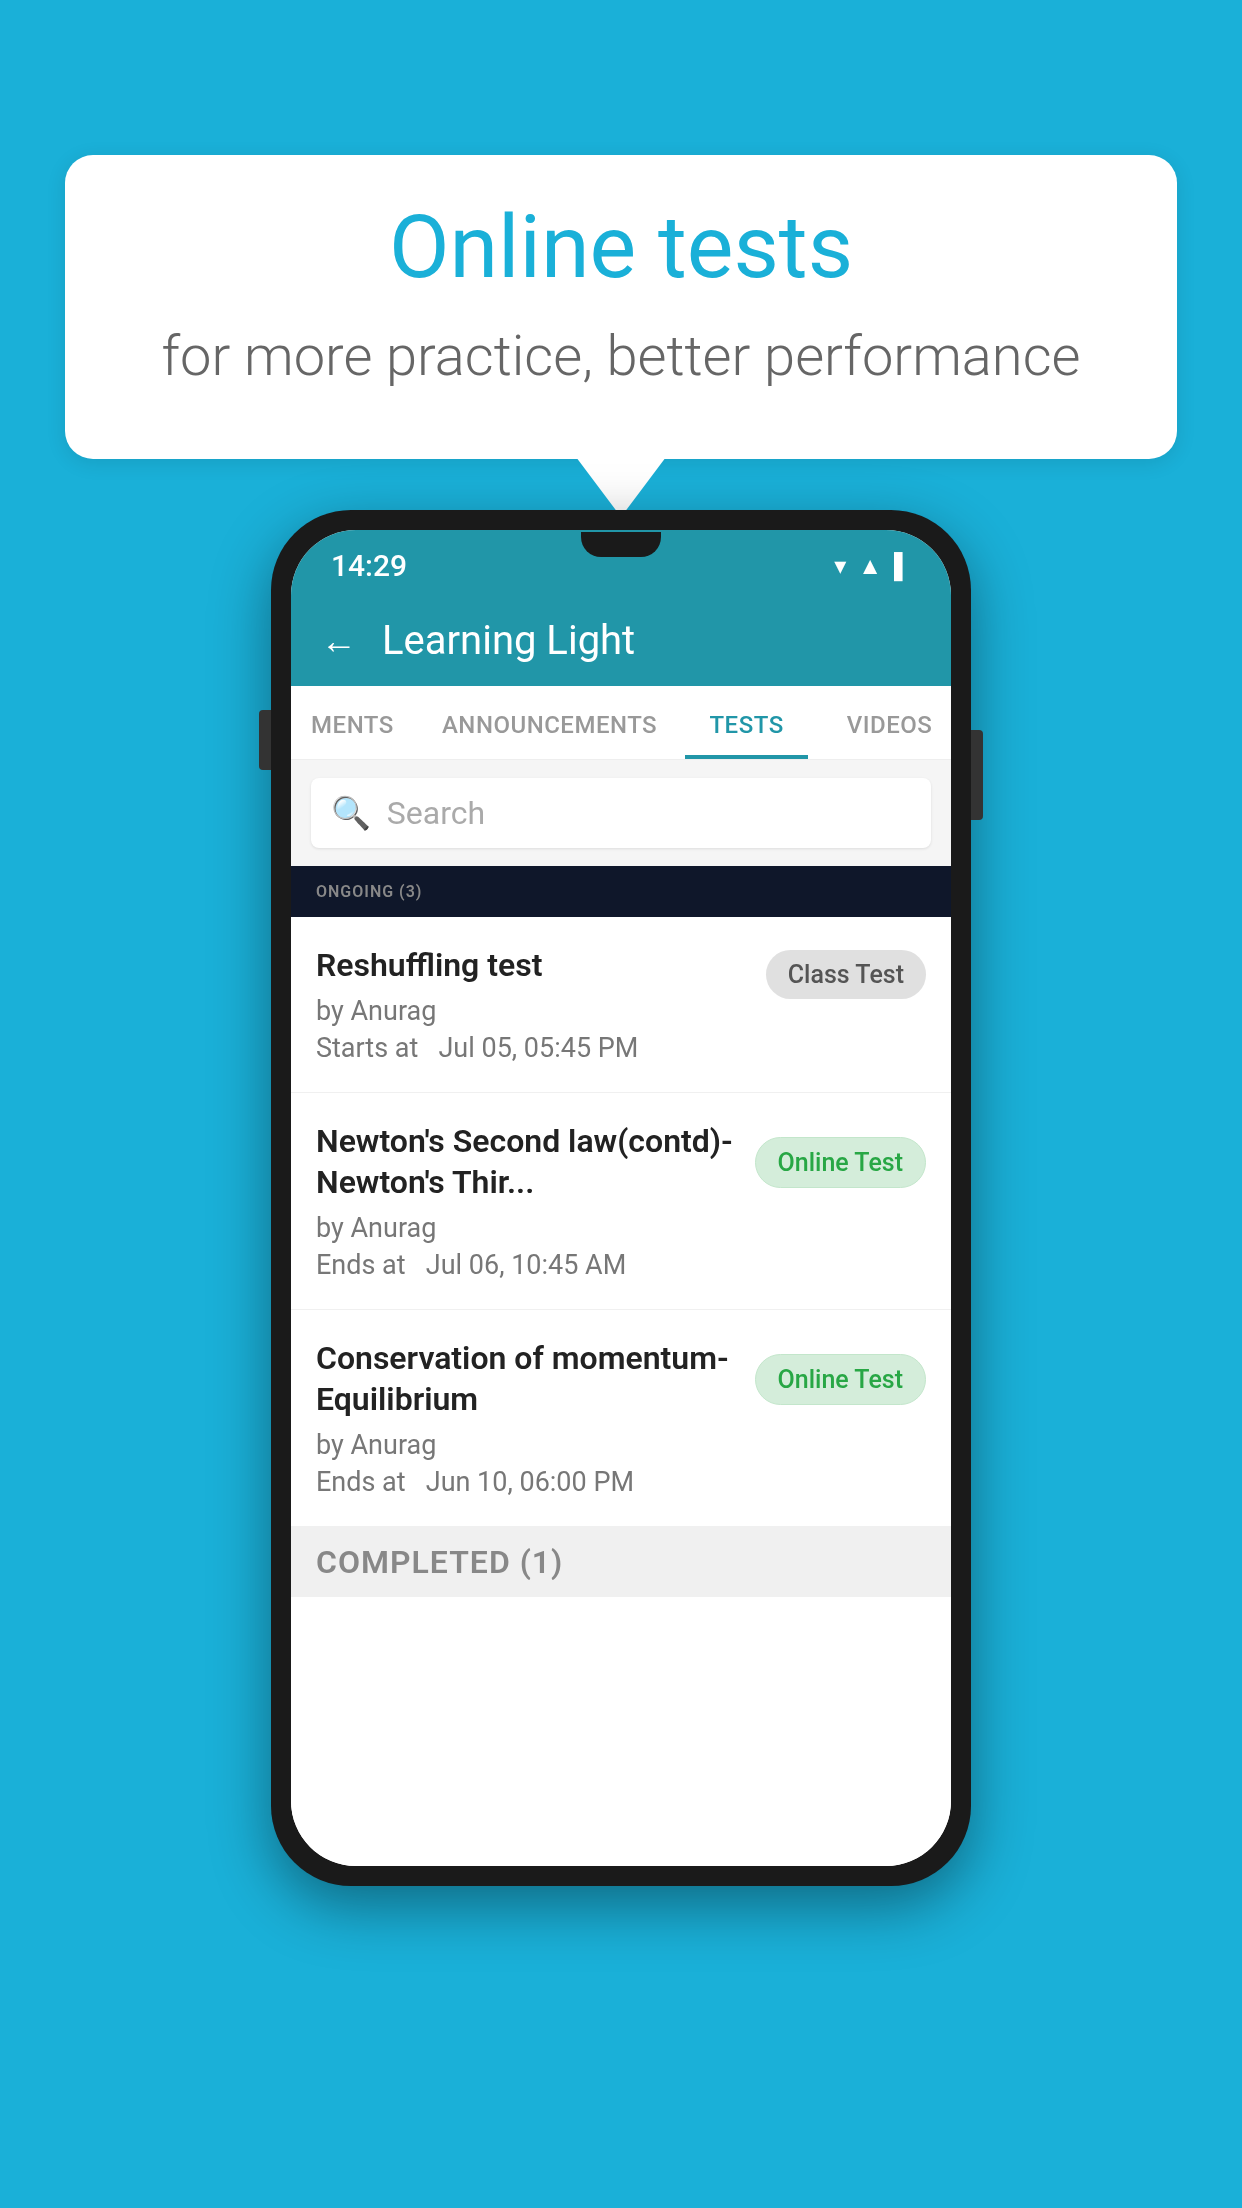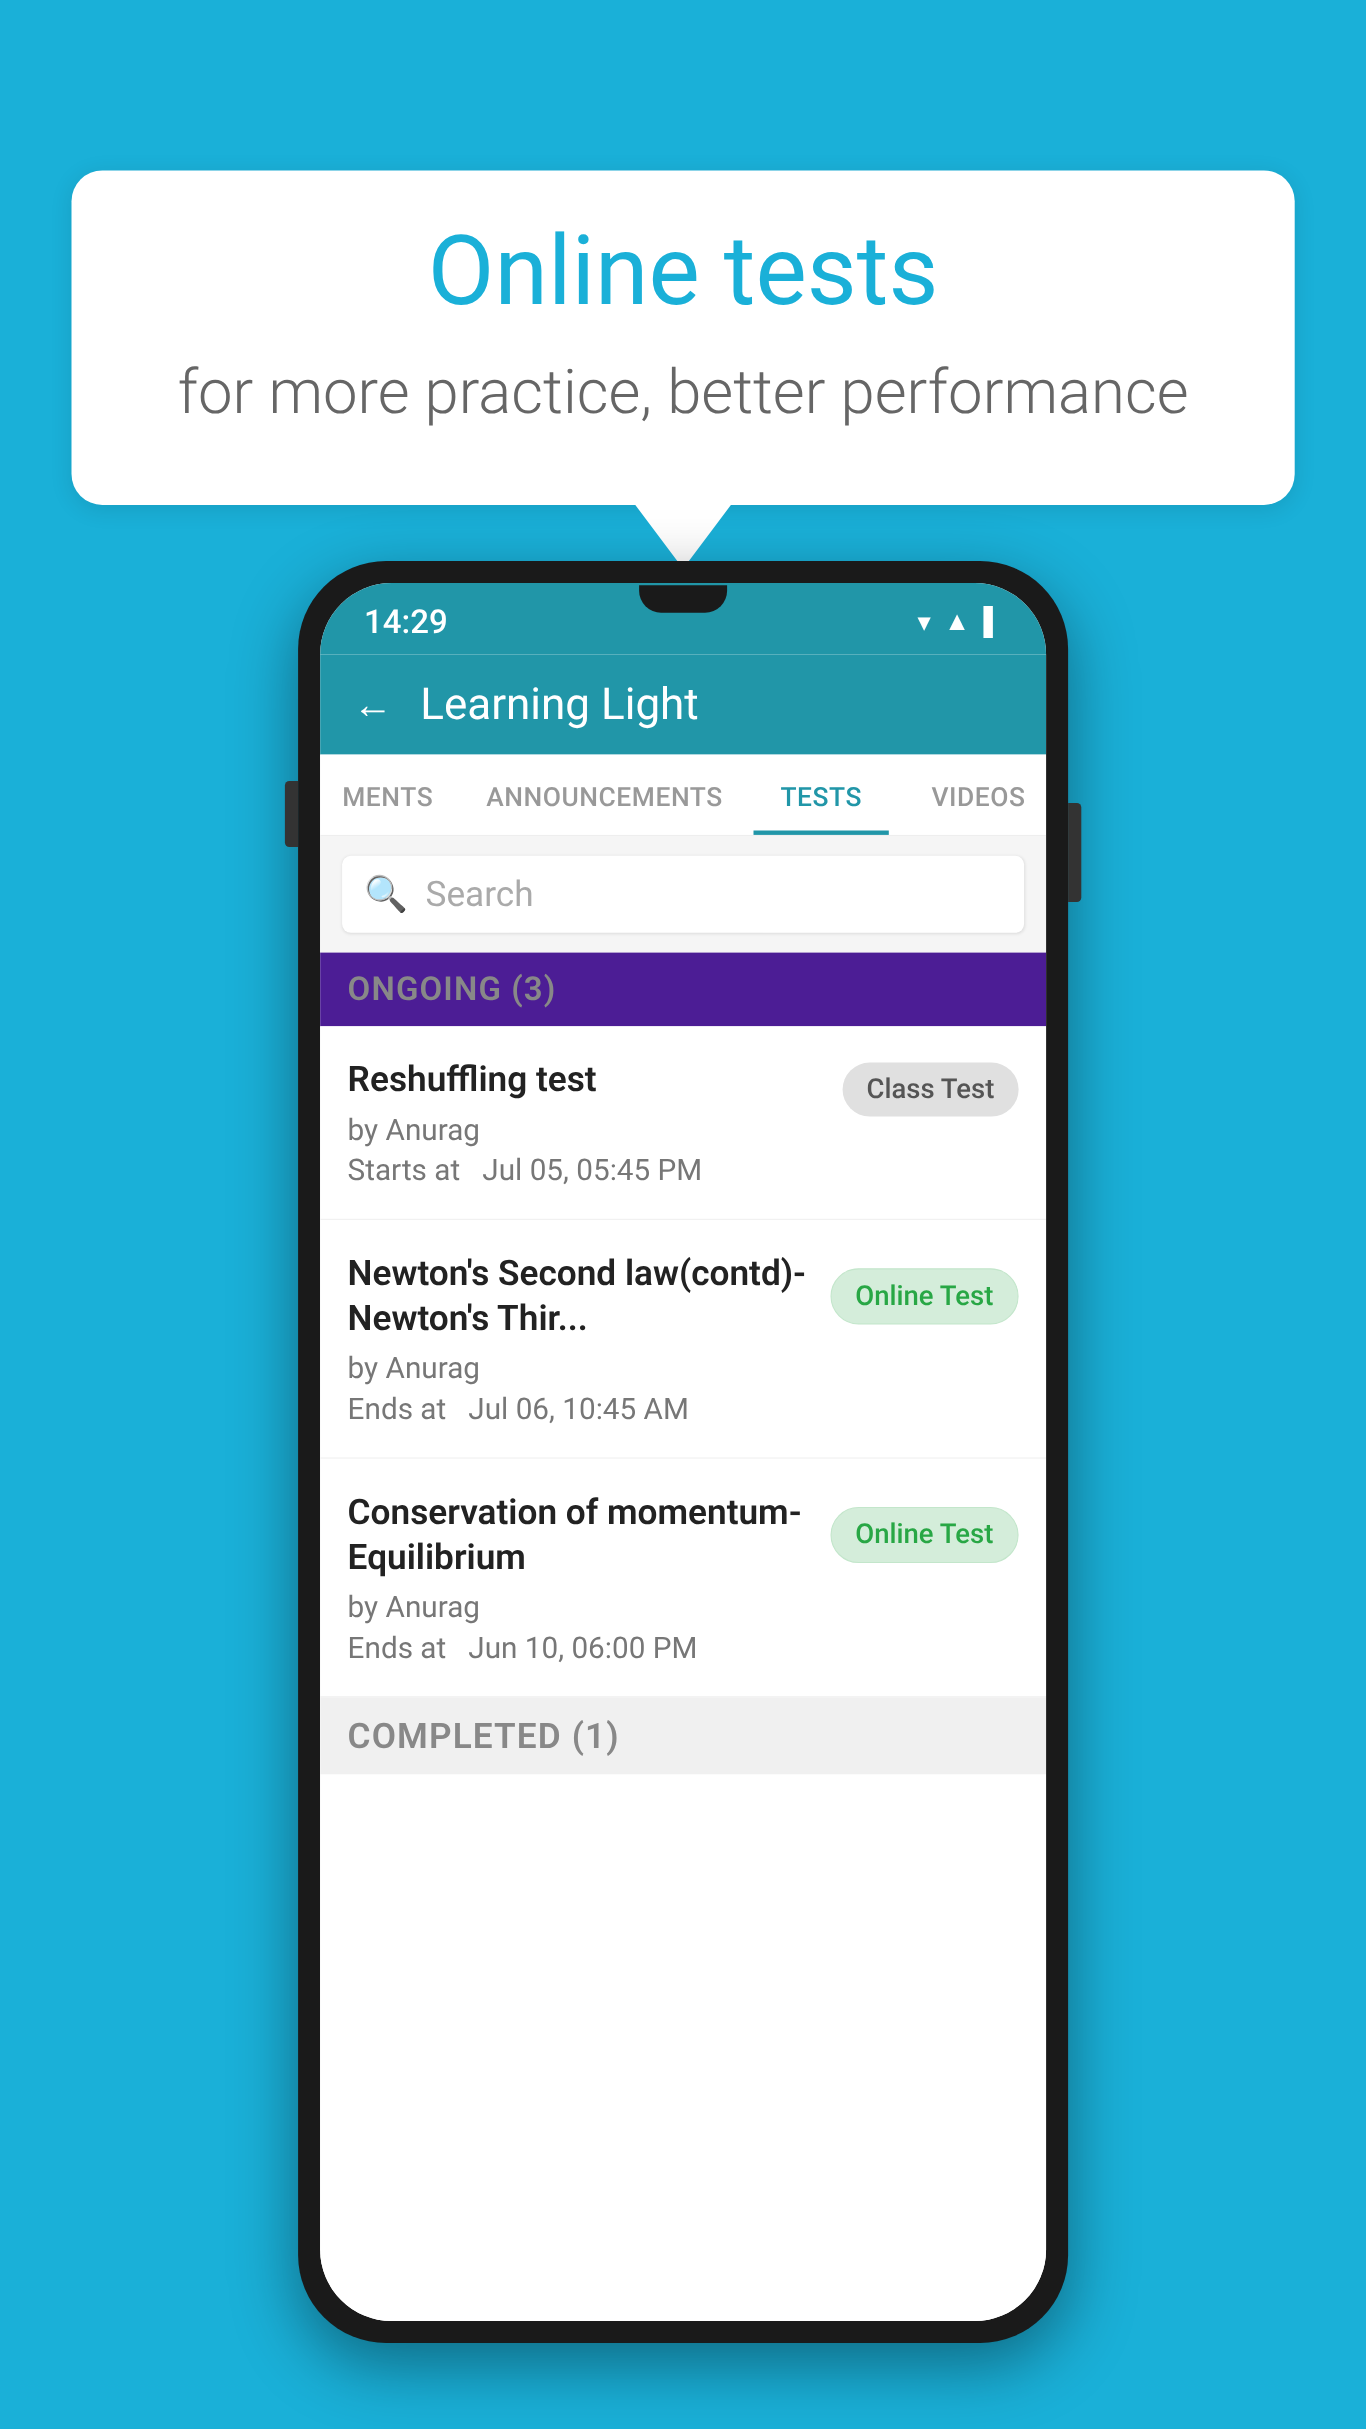--- a/index.html
+++ b/index.html
@@ -63,21 +63,21 @@
       left: 50%;
       transform: translateX(-50%);
       width: 700px;
     }
 
     .phone-frame {
       background: #1a1a1a;
       border-radius: 80px;
       padding: 20px;
       width: 700px;
-      height: 1620px;
+      height: 1376px;
       position: relative;
       box-shadow: 0 20px 60px rgba(0,0,0,0.4);
     }
 
     
     .phone-frame::before {
       content: '';
       position: absolute;
       left: -12px;
       top: 200px;
@@ -227,23 +227,23 @@
       font-size: 32px;
     }
 
     .search-placeholder {
       color: #aaa;
       font-size: 32px;
     }
 
     
     .section-label {
-      background: #4c1d95;
+      background: #0f172a;
       padding: 16px 25px;
-      font-size: 30px;
+      font-size: 16px;
       color: #888;
       font-weight: 600;
       letter-spacing: 1px;
       flex-shrink: 0;
     }
 
     
     .test-list {
       flex: 1;
       overflow: hidden;

